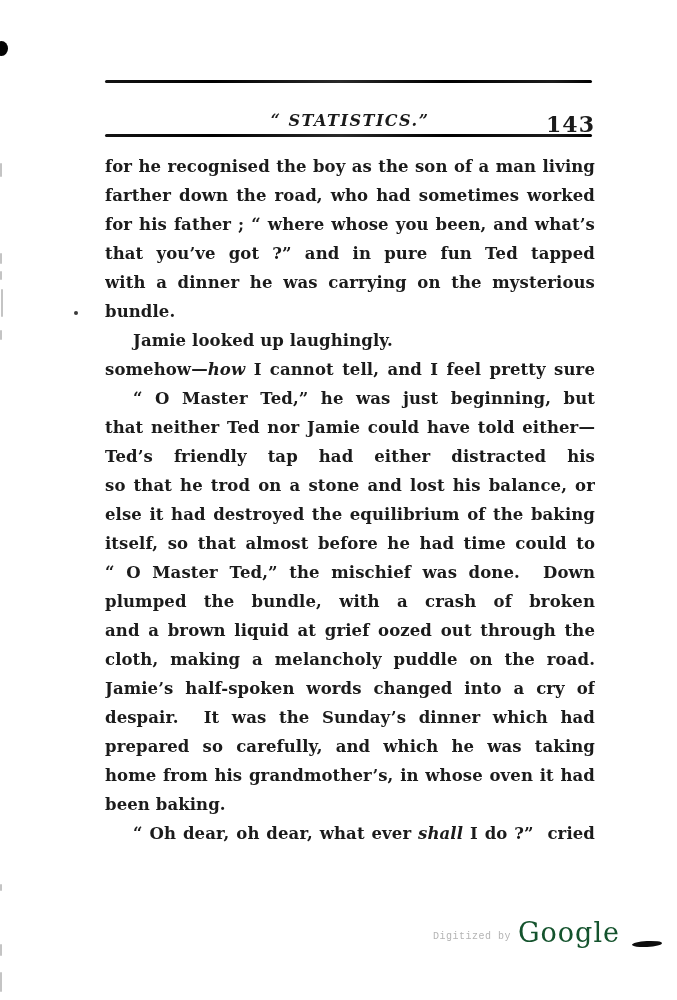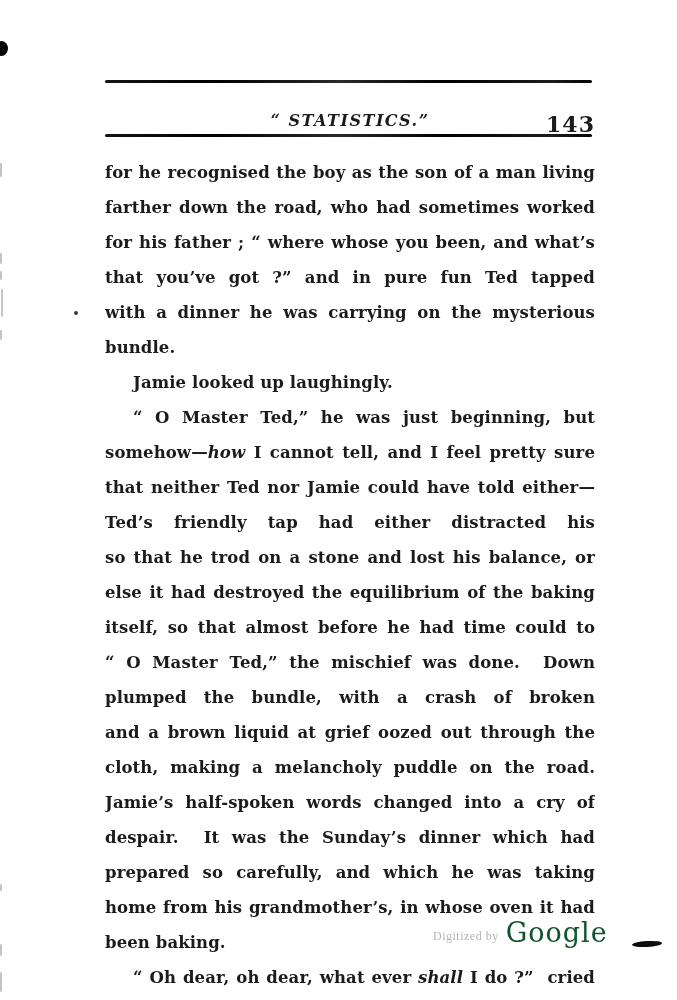--- a/index.html
+++ b/index.html
@@ -66,43 +66,42 @@
     font-size: 16.5px;
     font-weight: bold;
     letter-spacing: 0.1px;
   }
   .line {
     height: 29px;
     line-height: 29px;
     overflow: hidden;
     text-align: justify;
     text-align-last: justify;
-    margin-top: 6px;
     -moz-text-align-last: justify;
   }
   .line.last {
     text-align: left;
     text-align-last: left;
     -moz-text-align-last: left;
   }
   .line.indent { padding-left: 28px; }
   .em { font-style: italic; }
 
   
   .watermark {
     position: absolute;
     left: 433px;
     top: 917px;
     display: flex;
     align-items: center;
     gap: 7px;
   }
   .digitized {
-    font-family: Liberation Serif, serif;
-    font-size: 12px;
+    font-family: Liberation Mono, monospace;
+    font-size: 10px;
     color: #b4b4b4;
     letter-spacing: 0.5px;
     padding-top: 8px;
   }
   .google-logo {
     font-family: "DejaVu Serif", serif;
     font-size: 27px;
     color: #14532d;
     letter-spacing: 1px;
   }
@@ -176,22 +175,22 @@
   </header>
 
   <main class="text-block" id="text-block">
       <div class="line"><span>for he recognised the boy as the son of a man living</span></div>
       <div class="line"><span>farther down the road, who had sometimes worked</span></div>
       <div class="line"><span>for his father ; “ where whose you been, and what’s</span></div>
       <div class="line"><span>that you’ve got ?” and in pure fun Ted tapped</span></div>
       <div class="line"><span>with a dinner he was carrying on the mysterious</span></div>
       <div class="line last"><span>bundle.</span></div>
       <div class="line indent last"><span>Jamie looked up laughingly.</span></div>
+      <div class="line"><span>somehow—</span><span class="em">how</span><span> I cannot tell, and I feel pretty sure</span></div>
       <div class="line indent"><span>“ O Master Ted,” he was just beginning, but</span></div>
-      <div class="line"><span>somehow—</span><span class="em">how</span><span> I cannot tell, and I feel pretty sure</span></div>
       <div class="line"><span>that neither Ted nor Jamie could have told either—</span></div>
       <div class="line"><span>Ted’s friendly tap had either distracted his attention</span></div>
       <div class="line"><span>so that he trod on a stone and lost his balance, or</span></div>
       <div class="line"><span>else it had destroyed the equilibrium of the baking</span></div>
       <div class="line"><span>itself, so that almost before he had time could to say</span></div>
       <div class="line"><span>“ O Master Ted,” the mischief was done.&nbsp; Down</span></div>
       <div class="line"><span>plumped the bundle, with a crash of broken crockery,</span></div>
       <div class="line"><span>and a brown liquid at grief oozed out through the</span></div>
       <div class="line"><span>cloth, making a melancholy puddle on the road.</span></div>
       <div class="line"><span>Jamie’s half-spoken words changed into a cry of</span></div>

